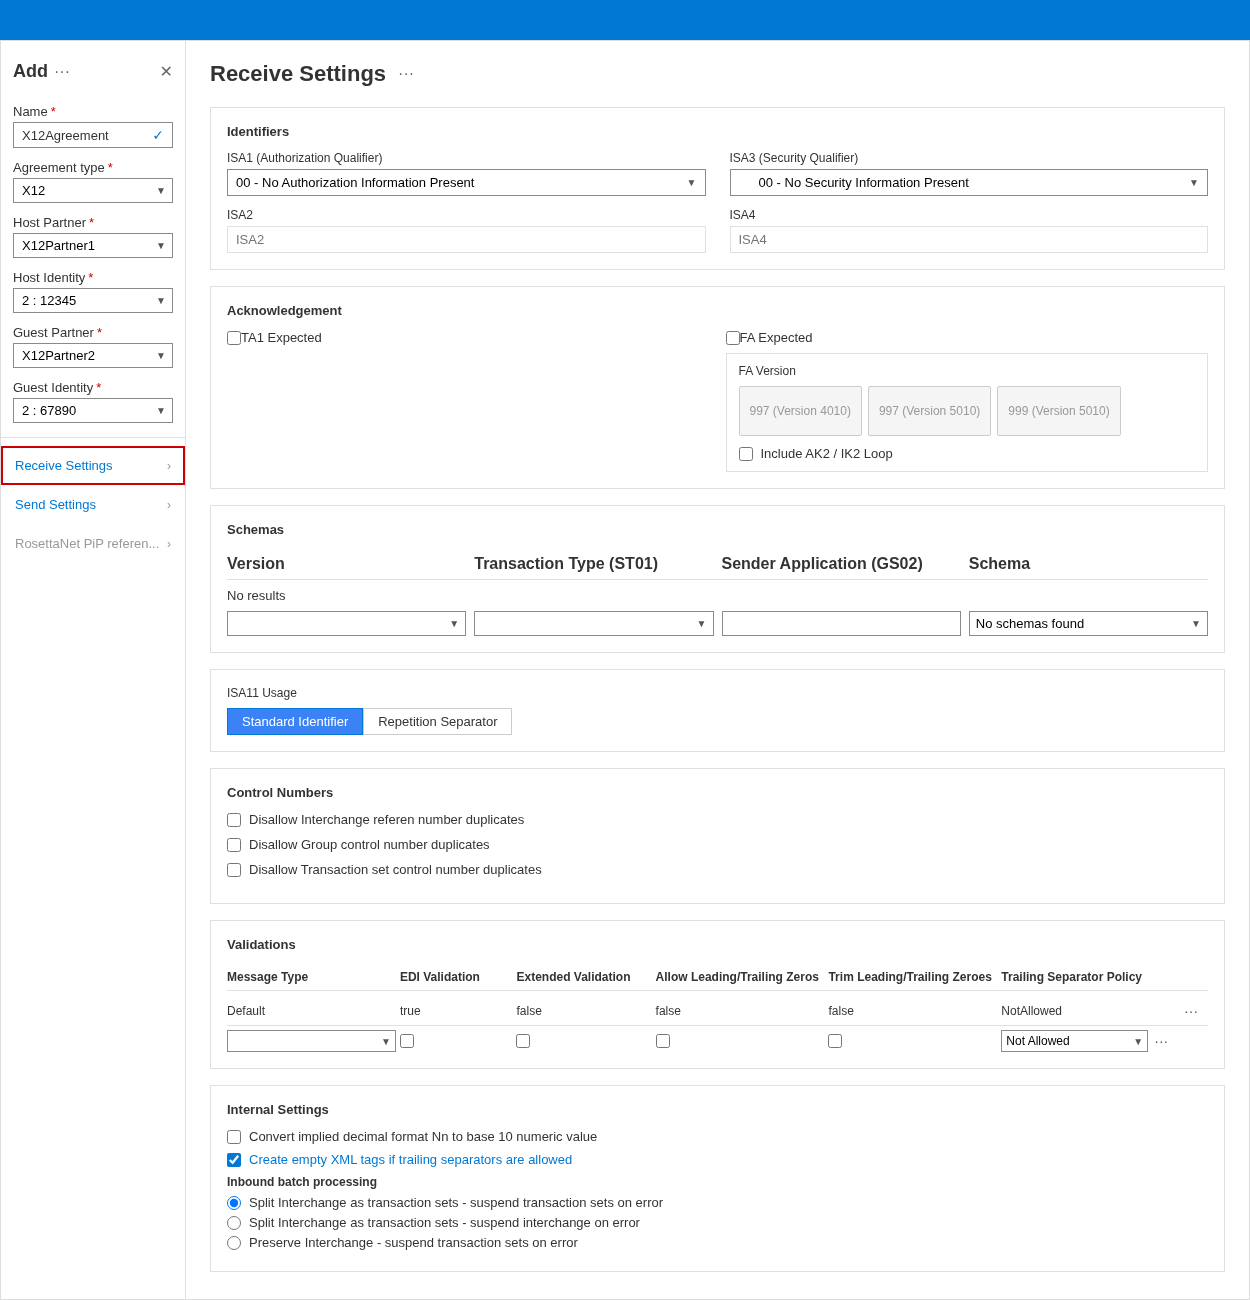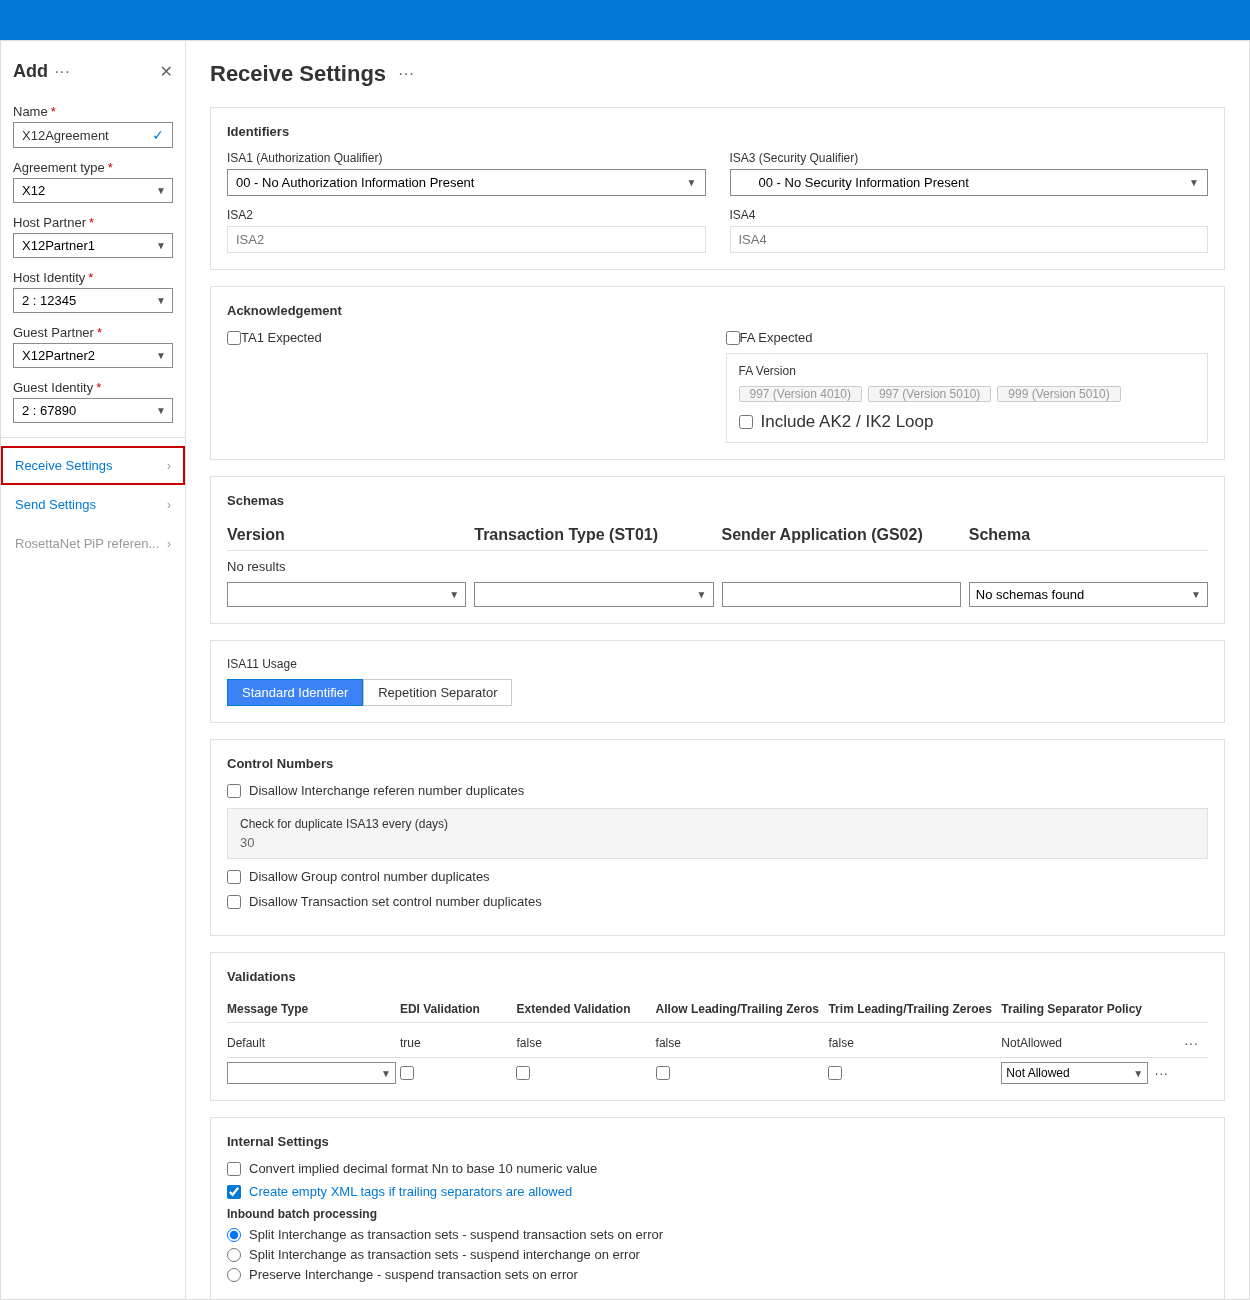--- a/index.html
+++ b/index.html
@@ -43,21 +43,21 @@
     .dropdown-field { display: flex; align-items: center; border: 1px solid #8a8a8a; background: #fff; }
     .dropdown-field select { width: 100%; border: none; padding: 5px 8px; font-size: 13px; outline: none; background: transparent; -webkit-appearance: none; appearance: none; }
     .dropdown-arrow { padding: 0 8px; color: #555; pointer-events: none; font-size: 10px; }
     .text-field { border: 1px solid #e0e0e0; padding: 5px 8px; font-size: 13px; color: #666; background: #fff; width: 100%; }
     .checkbox-row { display: flex; align-items: center; margin-bottom: 8px; }
     .checkbox-row input[type="checkbox"] { width: 14px; height: 14px; }
     .checkbox-label { font-size: 13px; color: #333; }
     .fa-version-box { border: 1px solid #e0e0e0; padding: 10px 12px; margin-top: 4px; }
     .fa-version-label { font-size: 12px; color: #333; margin-bottom: 8px; }
     .version-buttons { display: flex; gap: 6px; margin-bottom: 10px; }
-    .version-btn { padding: 0 10px; font-size: 12px; border: 1px solid #ccc; background: #f5f5f5; color: #999; cursor: pointer; border-radius: 2px; text-align: center; }
+    .version-btn { padding: 17px 10px; font-size: 12px; border: 1px solid #ccc; background: #f5f5f5; color: #999; cursor: pointer; border-radius: 2px; text-align: center; }
     .include-ak2 { display: flex; align-items: center; gap: 8px; }
     .include-ak2 input { width: 14px; height: 14px; }
     .schema-header { display: grid; grid-template-columns: 1fr 1fr 1fr 1fr; gap: 8px; padding: 6px 0; border-bottom: 1px solid #e0e0e0; margin-bottom: 8px; }
     .schema-header-cell { font-weight: 600; font-size: 16px; color: #333; }
     .schema-no-results { color: #333; font-size: 13px; margin-bottom: 8px; }
     .schema-row { display: grid; grid-template-columns: 1fr 1fr 1fr 1fr; gap: 8px; }
     .schema-dropdown { border: 1px solid #8a8a8a; background: #fff; display: flex; align-items: center; }
     .schema-dropdown select { width: 100%; border: none; padding: 4px 6px; font-size: 13px; outline: none; background: transparent; -webkit-appearance: none; appearance: none; }
     .schema-text-input { border: 1px solid #8a8a8a; padding: 4px 6px; font-size: 13px; width: 100%; }
 
@@ -258,21 +258,21 @@
           </div>
           <div class="fa-version-box">
             <div class="fa-version-label">FA Version</div>
             <div class="version-buttons">
               <button class="version-btn">997 (Version 4010)</button>
               <button class="version-btn">997 (Version 5010)</button>
               <button class="version-btn">999 (Version 5010)</button>
             </div>
             <div class="include-ak2">
               <input type="checkbox" style="">
-              <span style="font-size:17px;color:#333;">Include AK2 / IK2 Loop</span>
+              <span style="font-size:13px;color:#333;">Include AK2 / IK2 Loop</span>
             </div>
           </div>
         </div>
       </div>
     </div>
 
     <div class="section">
       <div class="section-title">Schemas</div>
       <div class="schema-header">
         <span class="schema-header-cell">Version</span>
@@ -306,24 +306,20 @@
         <button class="toggle-btn active">Standard Identifier</button>
         <button class="toggle-btn inactive">Repetition Separator</button>
       </div>
     </div>
 
     <div class="section">
       <div class="section-title">Control Numbers</div>
       <div class="cn-row">
         <input type="checkbox" style="">
         <span style="font-size:13px;color:#333;">Disallow Interchange referen number duplicates</span>
-      </div>
-      <div class="days-input-wrapper">
-        <div class="days-label">Check for duplicate ISA13 every (days)</div>
-        <div class="days-value">30</div>
       </div>
       <div class="cn-row">
         <input type="checkbox" style="">
         <span style="font-size:13px;color:#333;">Disallow Group control number duplicates</span>
       </div>
       <div class="cn-row">
         <input type="checkbox" style="">
         <span style="font-size:13px;color:#333;">Disallow Transaction set control number duplicates</span>
       </div>
     </div>

